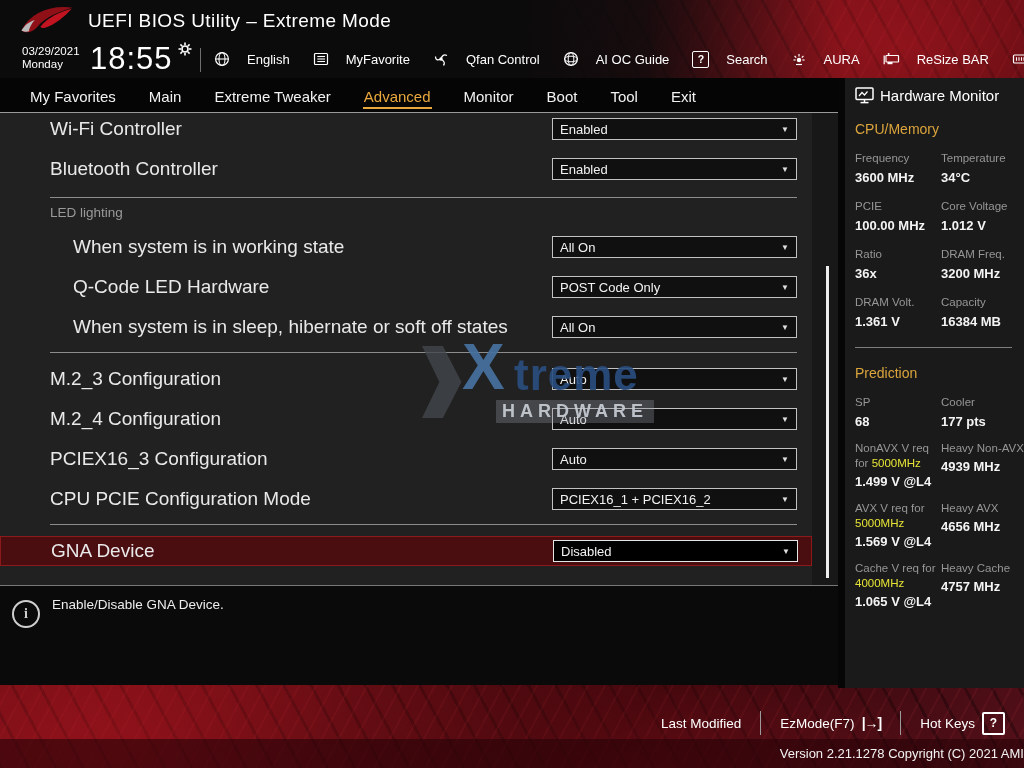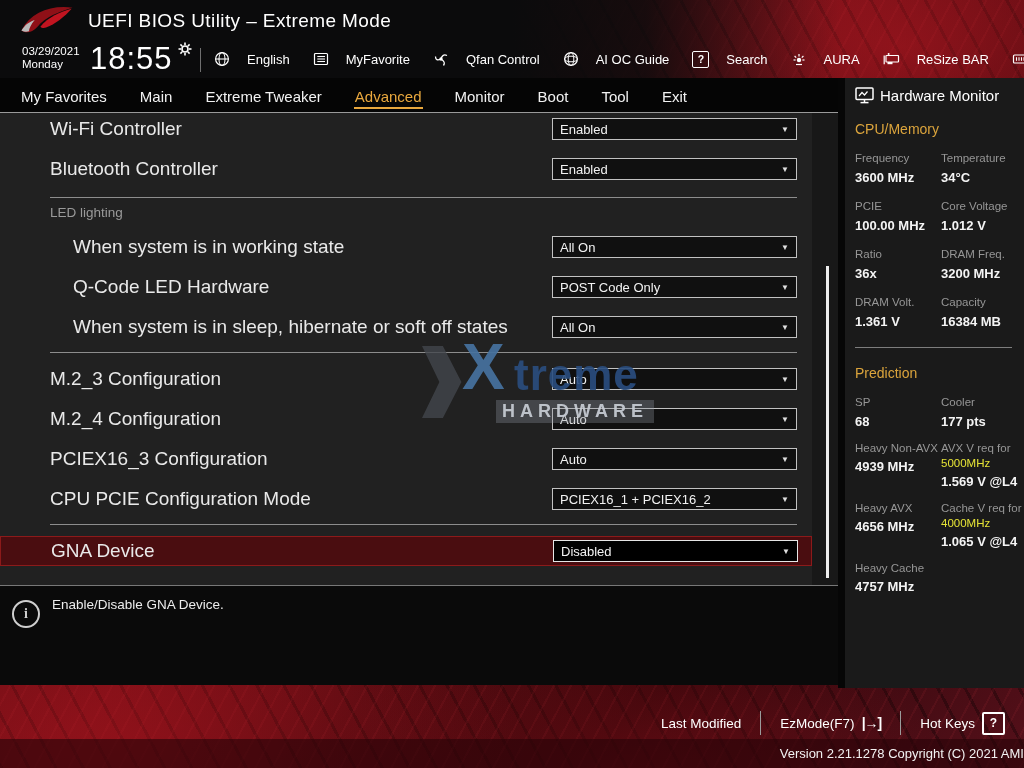--- a/index.html
+++ b/index.html
@@ -25,21 +25,21 @@
   .clock{position:absolute;left:90px;top:1px;font-size:31px;color:#fff;letter-spacing:1px;}
   .clock-gear{position:absolute;left:178px;top:2px;width:14px;height:14px;}
   .bar-sep{position:absolute;left:200px;top:8px;width:1px;height:24px;background:#6f6f6f;}
   .tools{position:absolute;left:214px;top:0;height:38px;display:flex;align-items:center;gap:23px;}
   .tool{display:flex;align-items:center;gap:17px;font-size:13px;color:#fff;cursor:pointer;white-space:nowrap;}
   .tool svg{display:block;}
   .qbox{display:inline-flex;align-items:center;justify-content:center;width:15px;height:15px;
     border:1.5px solid #fff;border-radius:2px;font-size:10.5px;font-weight:bold;}
   
   .tabbar{position:absolute;left:0;top:78px;width:1024px;height:34px;background:#050505;
-    display:flex;align-items:center;gap:31px;padding-left:20px;box-sizing:border-box;}
+    display:flex;align-items:center;gap:31px;padding-left:29px;box-sizing:border-box;}
   .tab{font-size:15px;color:#f2f2f2;padding:7px 1px 4px;cursor:pointer;white-space:nowrap;}
   .tab.active{color:#e9a83e;border-bottom:2px solid #e9a83e;padding-bottom:2px;}
   
   .main-panel{position:absolute;left:0;top:112px;width:838px;height:473px;background:#212121;
     border-top:1px solid #9a9a9a;box-sizing:border-box;}
   .gutter{position:absolute;left:812px;top:0;width:26px;height:100%;background:#181818;}
   .scroll-thumb{position:absolute;left:826px;top:153px;width:3px;height:312px;background:#ededed;}
   .row{position:absolute;left:0;width:812px;height:28px;}
   .row .lbl{position:absolute;left:50px;top:50%;transform:translateY(-50%);
     font-size:19px;color:#e9e9e9;white-space:nowrap;}
@@ -365,20 +365,24 @@
       <div class="hm-cell">
         <div class="hm-label">SP</div>
         <div class="hm-value">68</div>
       </div>
       <div class="hm-cell">
         <div class="hm-label">Cooler</div>
         <div class="hm-value">177 pts</div>
       </div>
 
       <div class="hm-cell pred-cell">
+        <div class="hm-label"><span>NonAVX V req for </span><span class="hl">5000MHz</span></div>
+        <div class="hm-value">1.499 V @L4</div>
+      </div>
+      <div class="hm-cell pred-cell">
         <div class="hm-label">Heavy Non-AVX</div>
         <div class="hm-value">4939 MHz</div>
       </div>
 
       <div class="hm-cell pred-cell">
         <div class="hm-label"><span>AVX V req for </span><span class="hl">5000MHz</span></div>
         <div class="hm-value">1.569 V @L4</div>
       </div>
       <div class="hm-cell pred-cell">
         <div class="hm-label">Heavy AVX</div>

